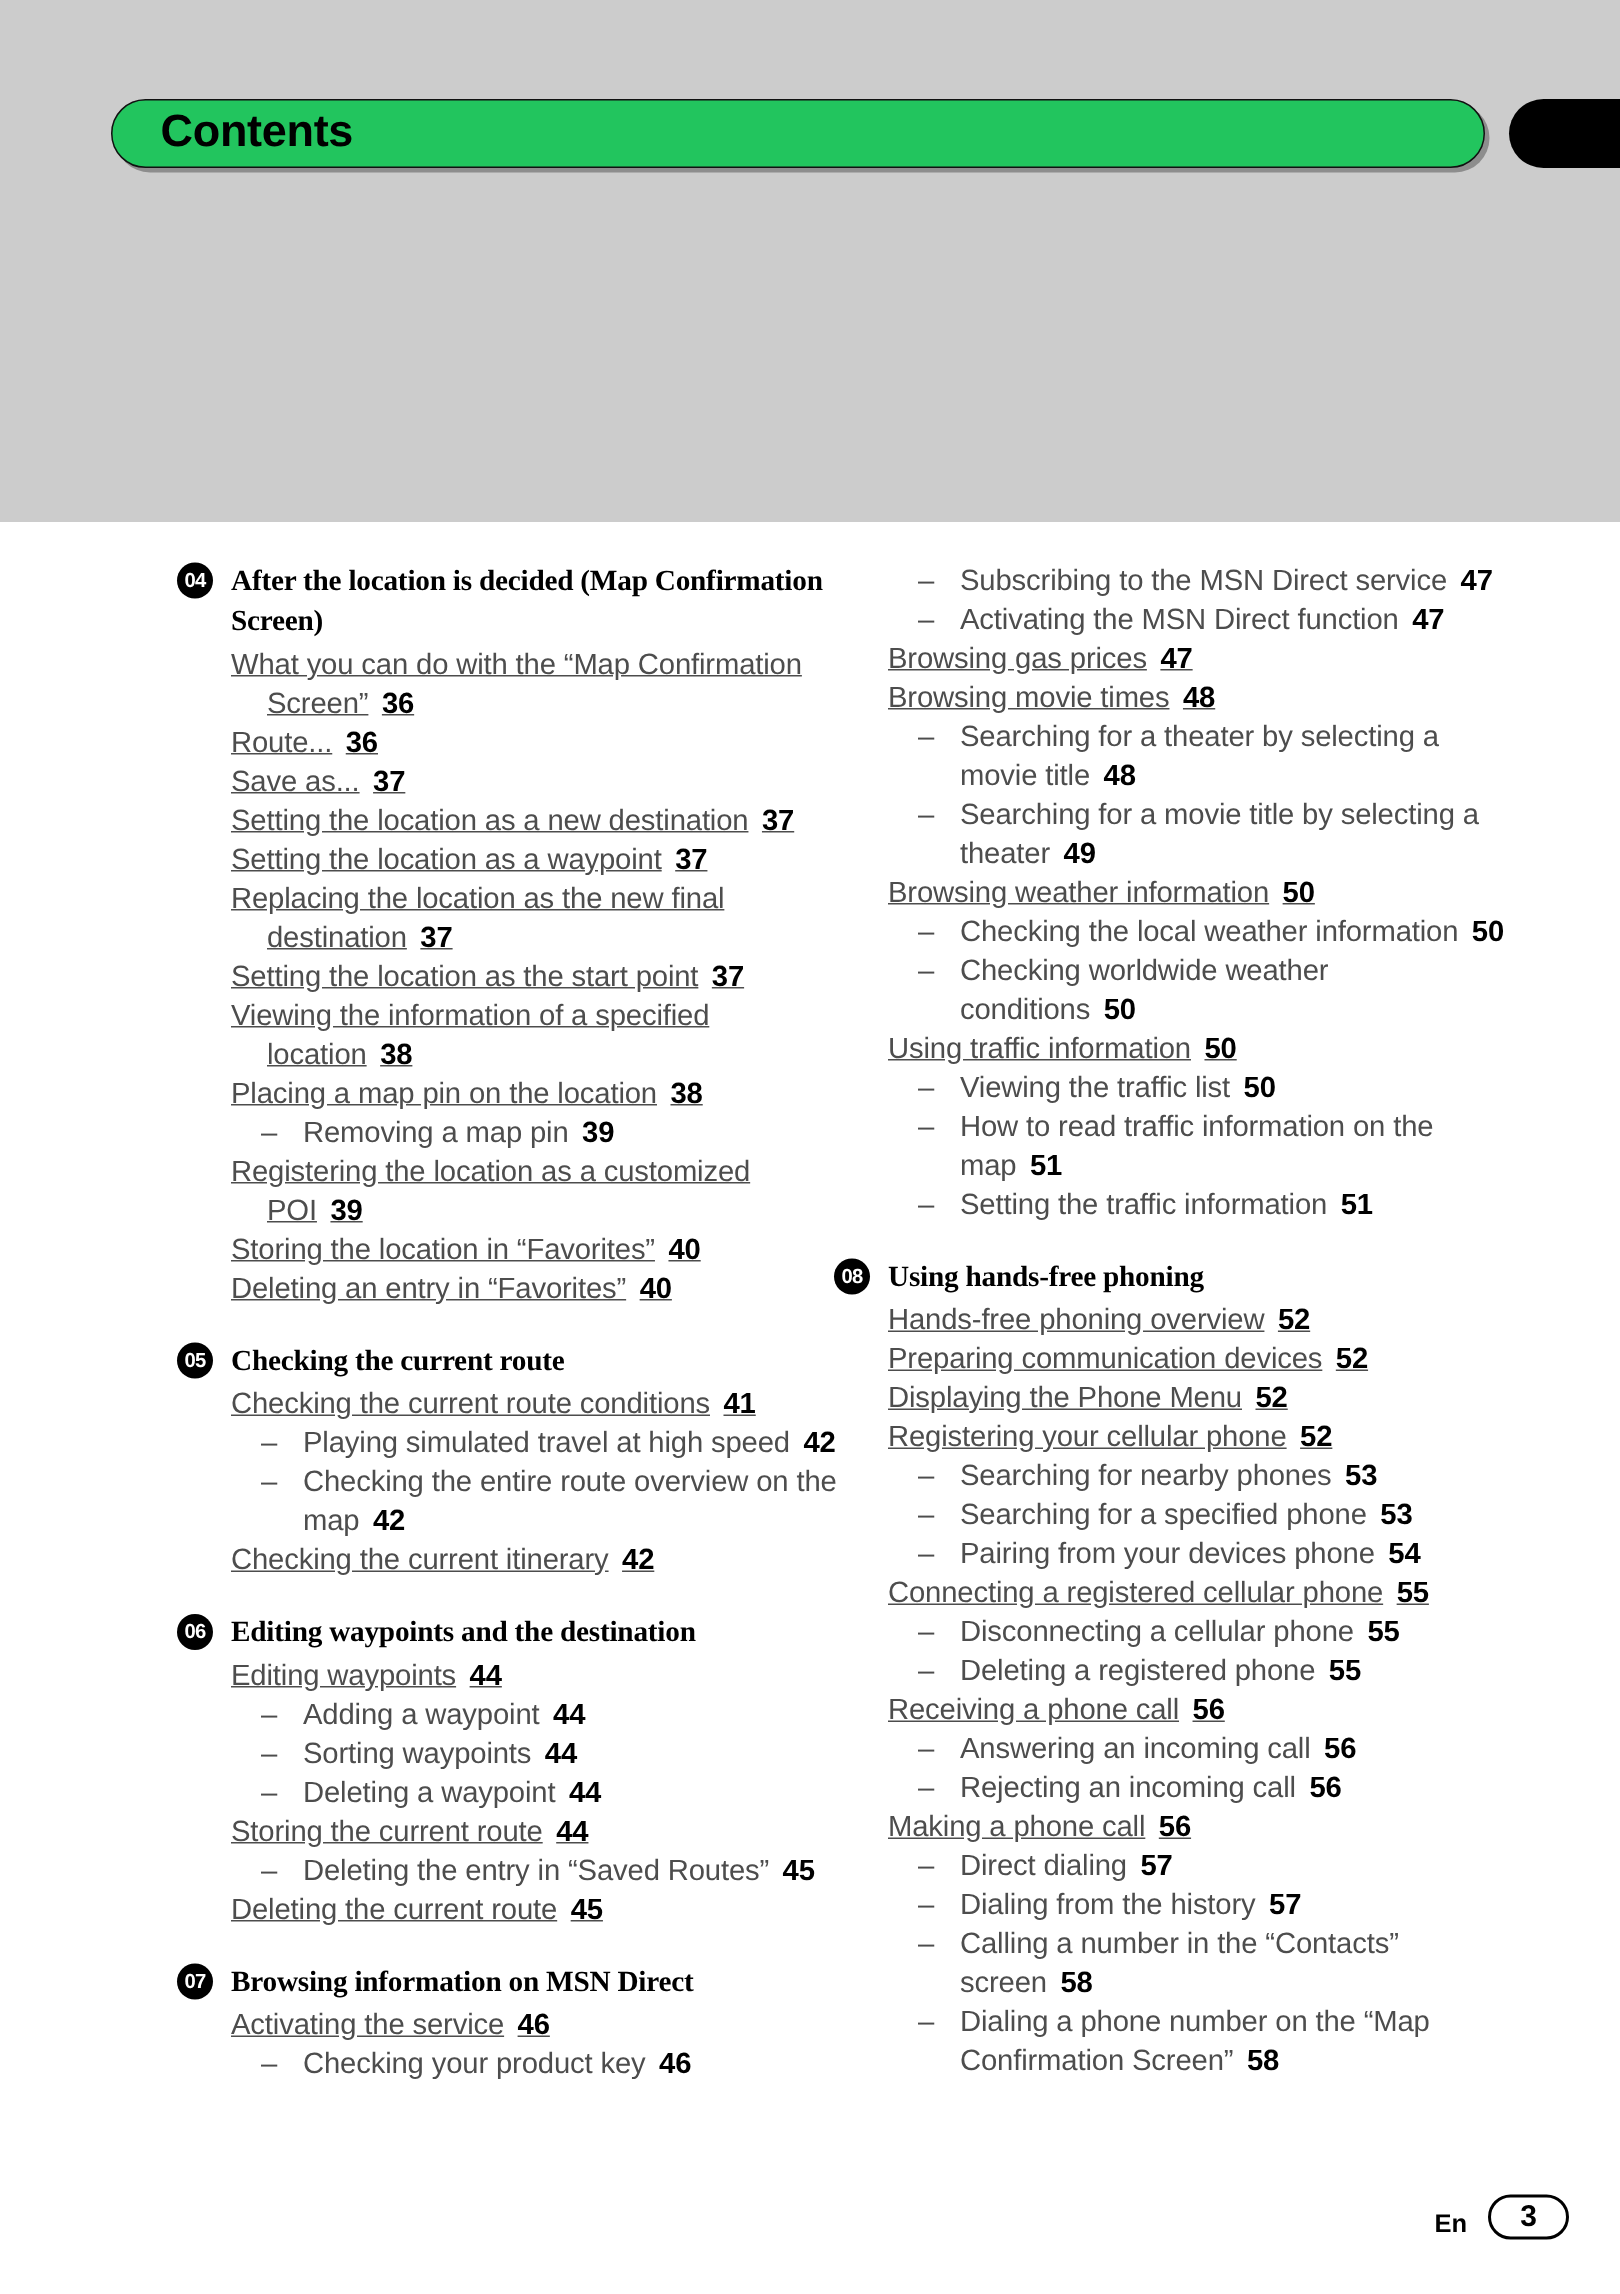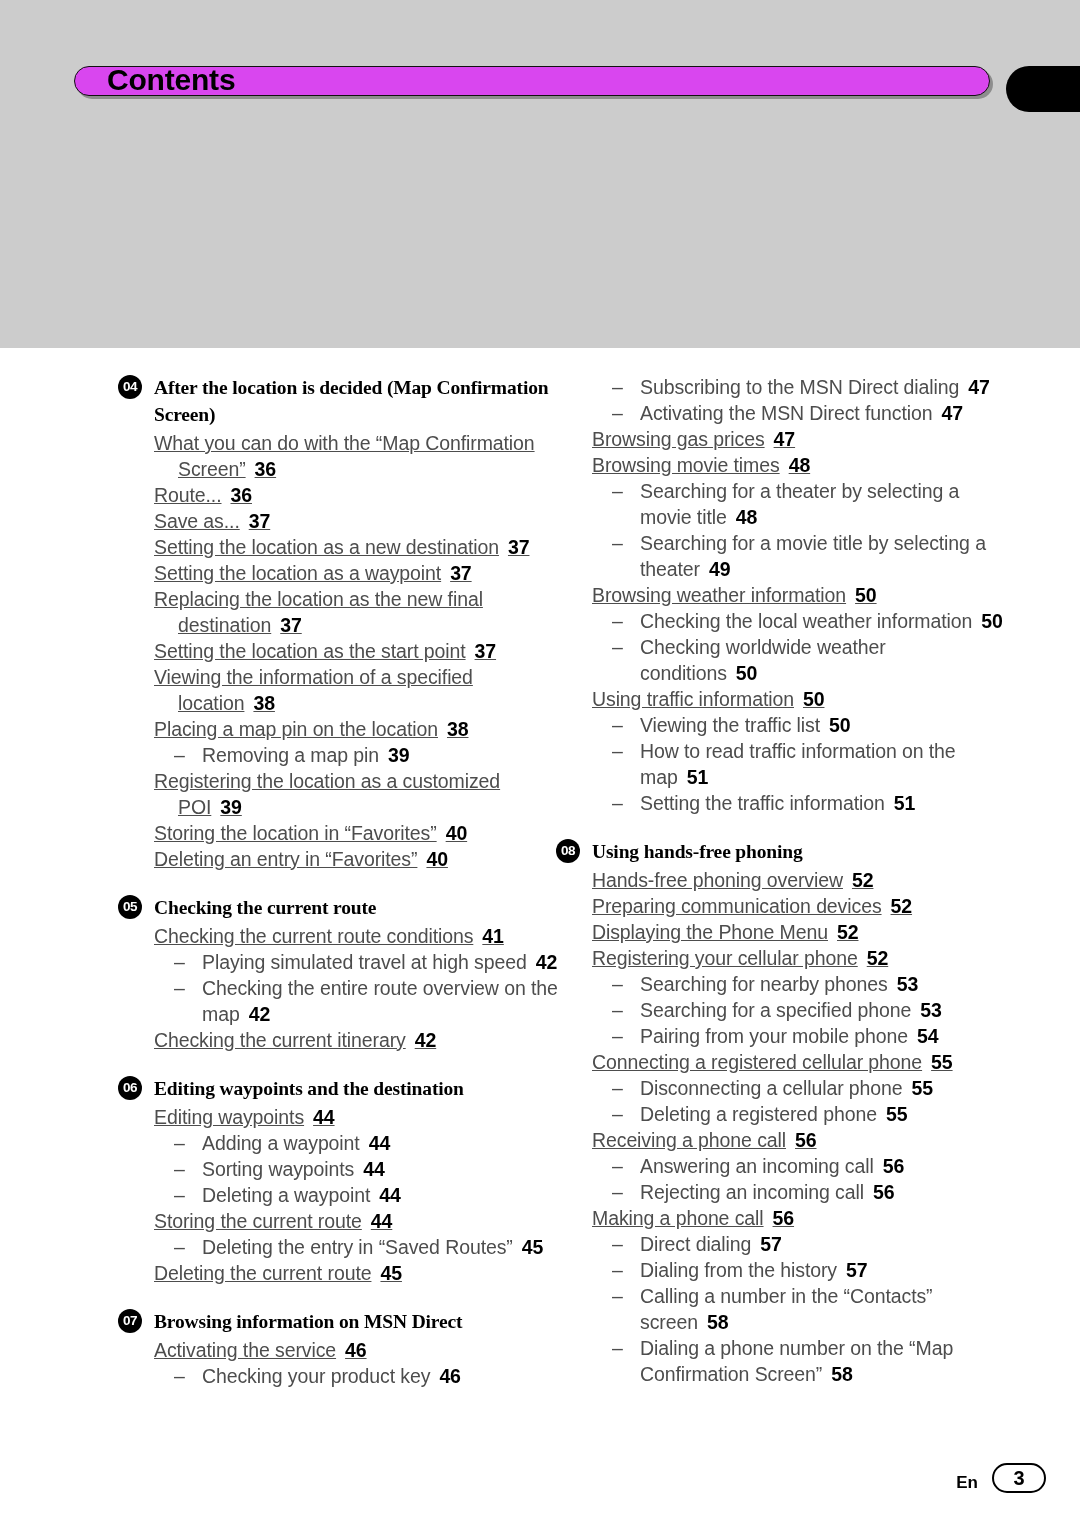--- a/index.html
+++ b/index.html
@@ -23,22 +23,22 @@
     top: 0;
     width: 1080px;
     height: 348px;
     background: #cccccc;
   }
   .title-box {
     position: absolute;
     left: 74px;
     top: 66px;
     width: 916px;
-    height: 30px;
-    background: #d946ef;
+    height: 46px;
+    background: #22c55e;
     border: 1.5px solid #111111;
     border-radius: 24px;
     box-shadow: 3px 3px 0 rgba(90,90,90,0.55);
     box-sizing: border-box;
   }
   .title-text {
     position: absolute;
     left: 32px;
     top: 50%;
     transform: translateY(-52%);
@@ -278,21 +278,21 @@
         <span class="hang"><span class="txt">Activating the service</span><span class="pg">46</span></span>
       </div>
       <div class="entry level2">
         <span class="dash">–</span>
         <span class="hang"><span class="txt">Checking your product key</span><span class="pg">46</span></span>
       </div>
     </div>
   <div class="col col-right" id="col-right">
       <div class="entry level2">
         <span class="dash">–</span>
-        <span class="hang"><span class="txt">Subscribing to the MSN Direct dialing</span><span class="pg">47</span></span>
+        <span class="hang"><span class="txt">Subscribing to the MSN Direct service</span><span class="pg">47</span></span>
       </div>
       <div class="entry level2">
         <span class="dash">–</span>
         <span class="hang"><span class="txt">Activating the MSN Direct function</span><span class="pg">47</span></span>
       </div>
       <div class="entry level1">
         <span class="hang"><span class="txt">Browsing gas prices</span><span class="pg">47</span></span>
       </div>
       <div class="entry level1">
         <span class="hang"><span class="txt">Browsing movie times</span><span class="pg">48</span></span>
@@ -347,21 +347,21 @@
       <div class="entry level2">
         <span class="dash">–</span>
         <span class="hang"><span class="txt">Searching for nearby phones</span><span class="pg">53</span></span>
       </div>
       <div class="entry level2">
         <span class="dash">–</span>
         <span class="hang"><span class="txt">Searching for a specified phone</span><span class="pg">53</span></span>
       </div>
       <div class="entry level2">
         <span class="dash">–</span>
-        <span class="hang"><span class="txt">Pairing from your mobile phone</span><span class="pg">54</span></span>
+        <span class="hang"><span class="txt">Pairing from your devices phone</span><span class="pg">54</span></span>
       </div>
       <div class="entry level1">
         <span class="hang"><span class="txt">Connecting a registered cellular phone</span><span class="pg">55</span></span>
       </div>
       <div class="entry level2">
         <span class="dash">–</span>
         <span class="hang"><span class="txt">Disconnecting a cellular phone</span><span class="pg">55</span></span>
       </div>
       <div class="entry level2">
         <span class="dash">–</span>

